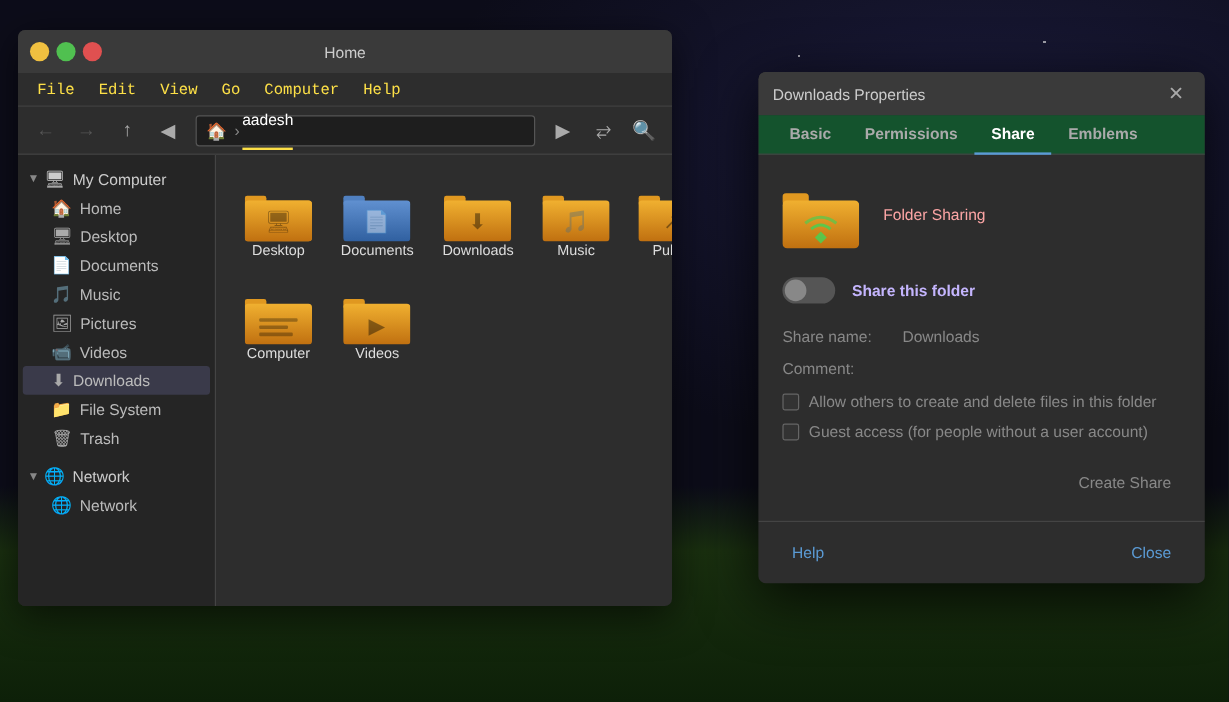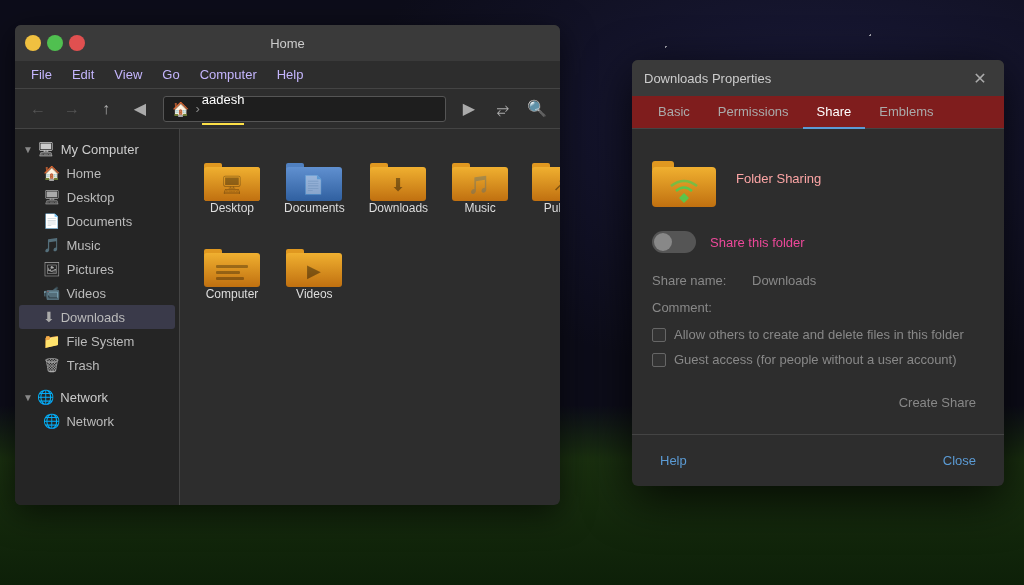--- a/index.html
+++ b/index.html
@@ -103,25 +103,26 @@
       background: #2d2d2d;
       height: 28px;
       display: flex;
       align-items: center;
       padding: 0 8px;
       gap: 4px;
       border-bottom: 1px solid #444;
       flex-shrink: 0;
     }
     .menu-item {
-      color: #c4b5fd;
+      color: #fde047;
       padding: 2px 8px;
       cursor: pointer;
       border-radius: 3px;
       font-size: 13px;
+      font-family: Liberation Mono, monospace;
     }
 
     .toolbar {
       background: #2d2d2d;
       height: 40px;
       display: flex;
       align-items: center;
       padding: 0 8px;
       gap: 4px;
       border-bottom: 1px solid #444;
@@ -280,25 +281,26 @@
       font-size: 16px;
       width: 24px;
       height: 24px;
       display: flex;
       align-items: center;
       justify-content: center;
       border-radius: 3px;
     }
 
     .dialog-tabs {
-      background: #7f1d1d;
+      background: #14532d;
       display: flex;
       border-bottom: 1px solid #444;
       padding: 0 12px;
       flex-shrink: 0;
+      font-weight: bold;
     }
     .dialog-tab {
       padding: 8px 14px;
       color: #aaa;
       cursor: pointer;
       font-size: 13px;
       border-bottom: 2px solid transparent;
       margin-bottom: -1px;
     }
     .dialog-tab.active {
@@ -346,22 +348,23 @@
       left: 2px;
       width: 18px;
       height: 18px;
       background: #888;
       border-radius: 50%;
       transition: left 0.2s;
     }
     .toggle-switch.off .knob { left: 2px; }
 
     .toggle-label {
-      color: #ec4899;
-      font-size: 13px;
+      color: #c4b5fd;
+      font-size: 13px;
+      font-weight: bold;
     }
 
     .form-row {
       display: flex;
       align-items: center;
       margin-bottom: 12px;
       gap: 10px;
     }
     .form-label {
       color: #888;

